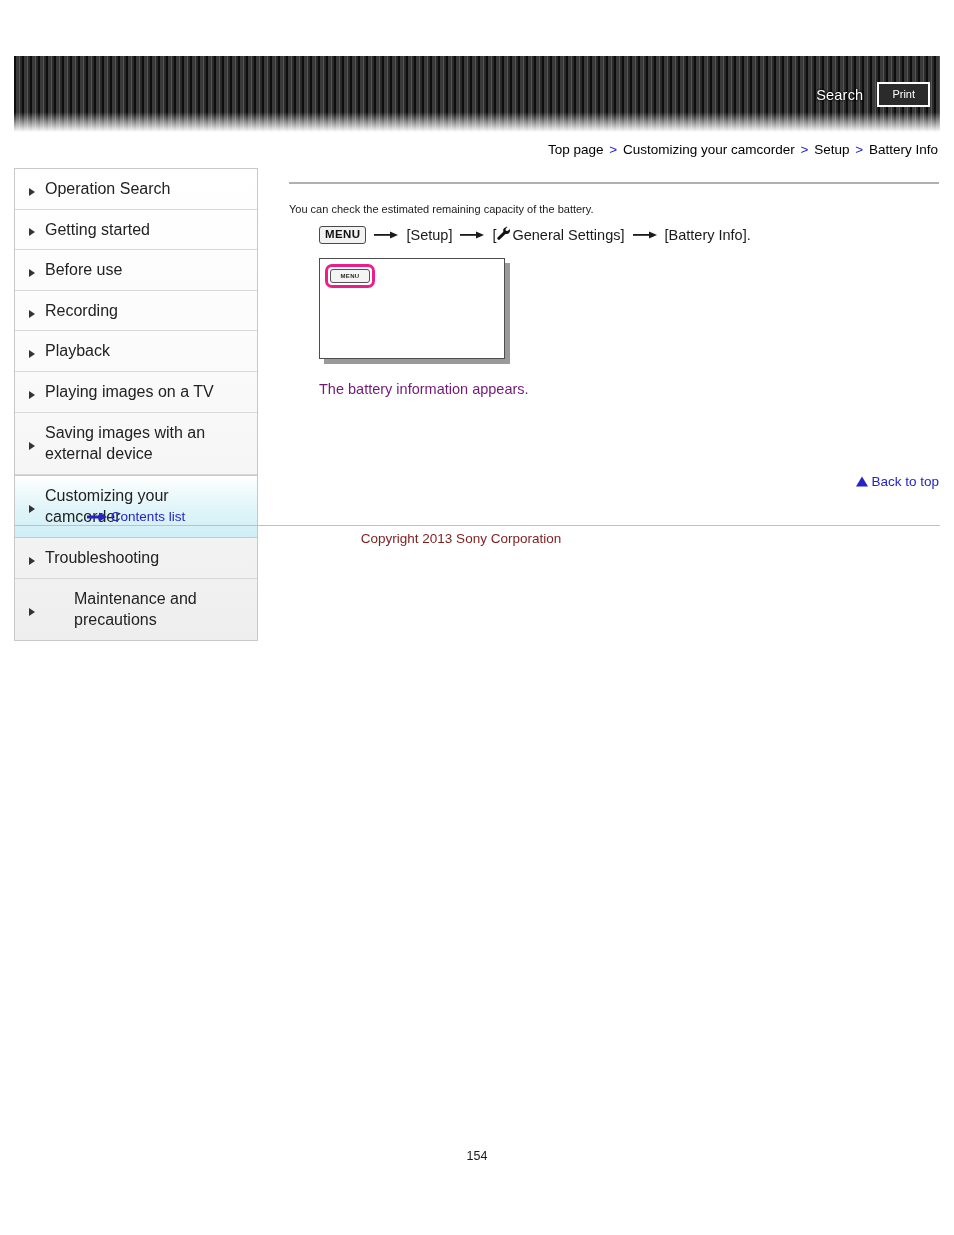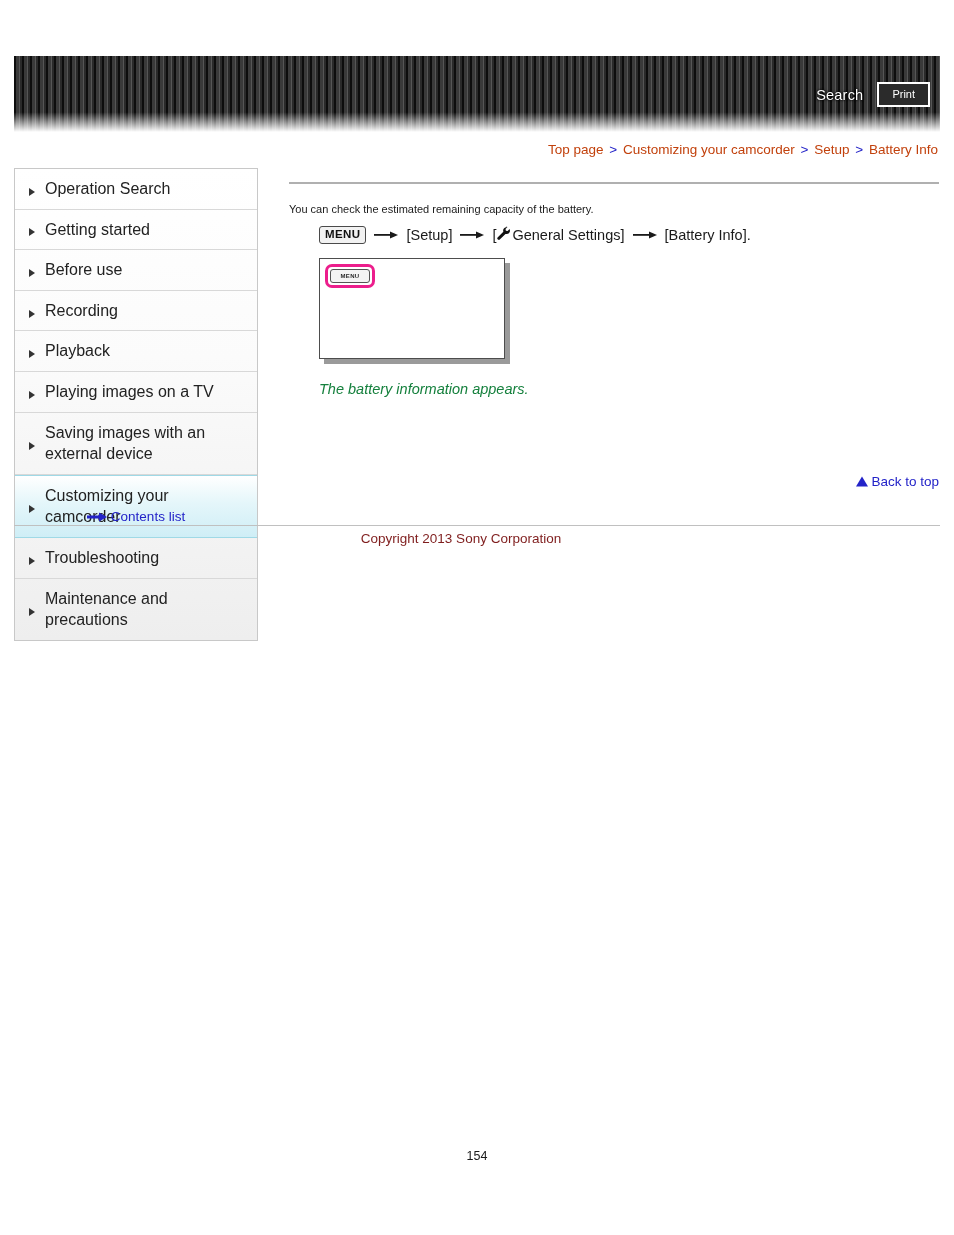--- a/index.html
+++ b/index.html
@@ -64,21 +64,21 @@
   
   .breadcrumb {
     position: absolute;
     right: 16px;
     top: 142px;
     font-size: 13.5px;
     color: #2323c8;
     white-space: nowrap;
   }
   .breadcrumb a {
-    color: #c2410c;
+    color: #000000;
     text-decoration: none;
     cursor: pointer;
   }
   .breadcrumb .sep {
     color: #2323c8;
     margin: 0 2px;
   }
 
   
   .sidebar {
@@ -96,21 +96,21 @@
     align-items: center;
     padding: 9px 10px 9px 14px;
     border-bottom: 1px solid #d8d8d8;
     font-size: 16px;
     color: #222222;
     cursor: pointer;
     box-sizing: border-box;
     min-height: 31px;
     background: transparent;
   }
-  .nav-item:last-child { border-bottom: none; }
+  .nav-item:last-child { border-bottom: none; gap: 29px; }
   .nav-item.active {
     background: linear-gradient(to bottom, #ffffff 0%, #e4f6fa 45%, #cfeef6 100%);
     border-top: 1px solid #9fd9e6;
     border-bottom: 1px solid #9fd9e6;
   }
   .nav-arrow {
     width: 10px;
     flex: 0 0 10px;
     margin-top: 6px;
     margin-right: 6px;
@@ -242,23 +242,22 @@
     align-items: center;
     justify-content: center;
     font-size: 6px;
     font-weight: bold;
     letter-spacing: .3px;
     color: #2a2a2a;
   }
 
   .result-text {
     font-size: 14.5px;
-    color: #15803d;
+    color: #701a75;
     margin: 18px 0 0 30px;
-    font-style: italic;
   }
 
   
   .back-to-top {
     position: absolute;
     left: 289px;
     top: 474px;
     width: 650px;
     text-align: right;
     font-size: 13.5px;

